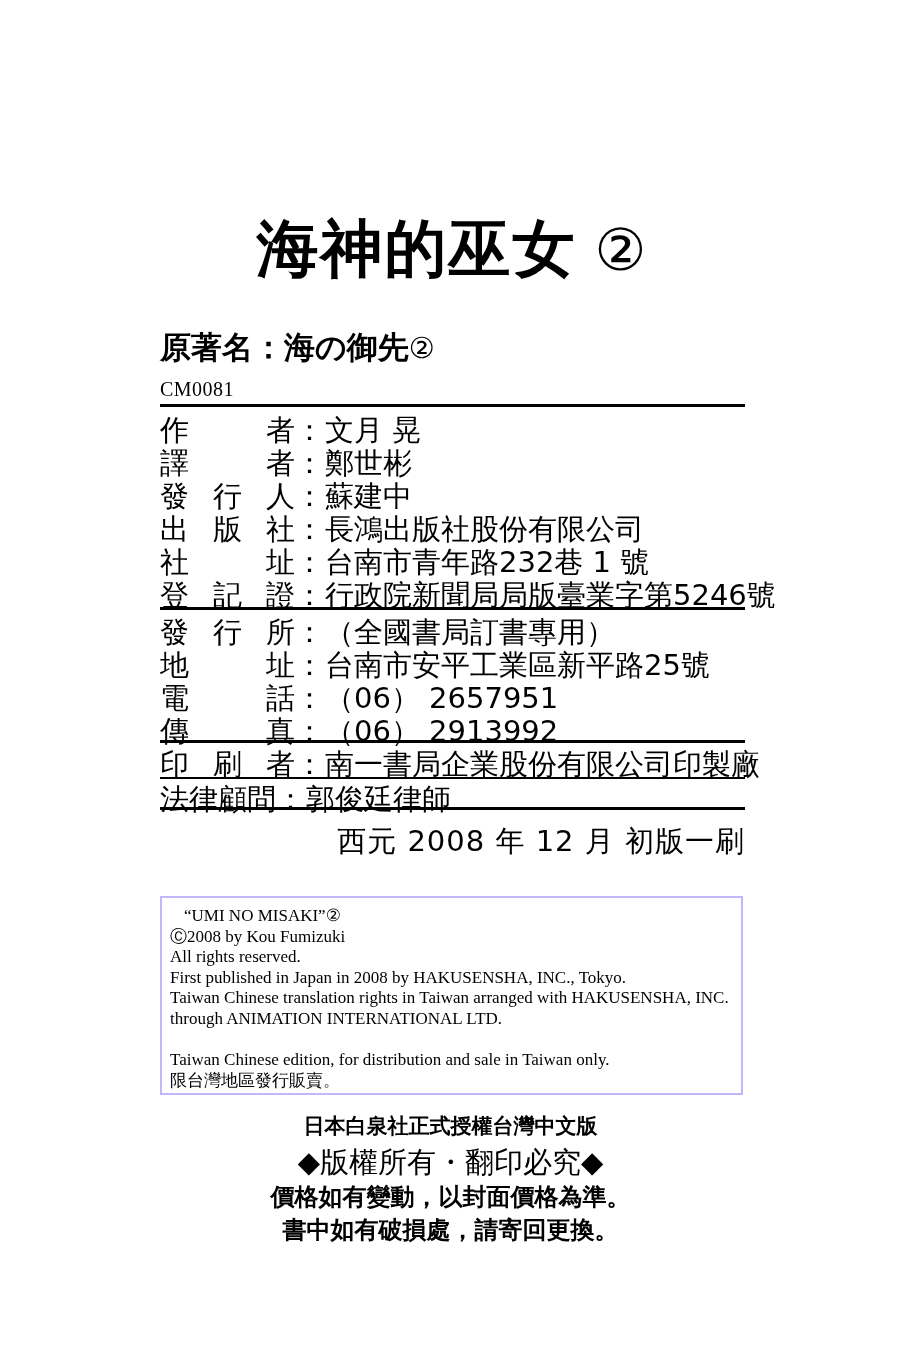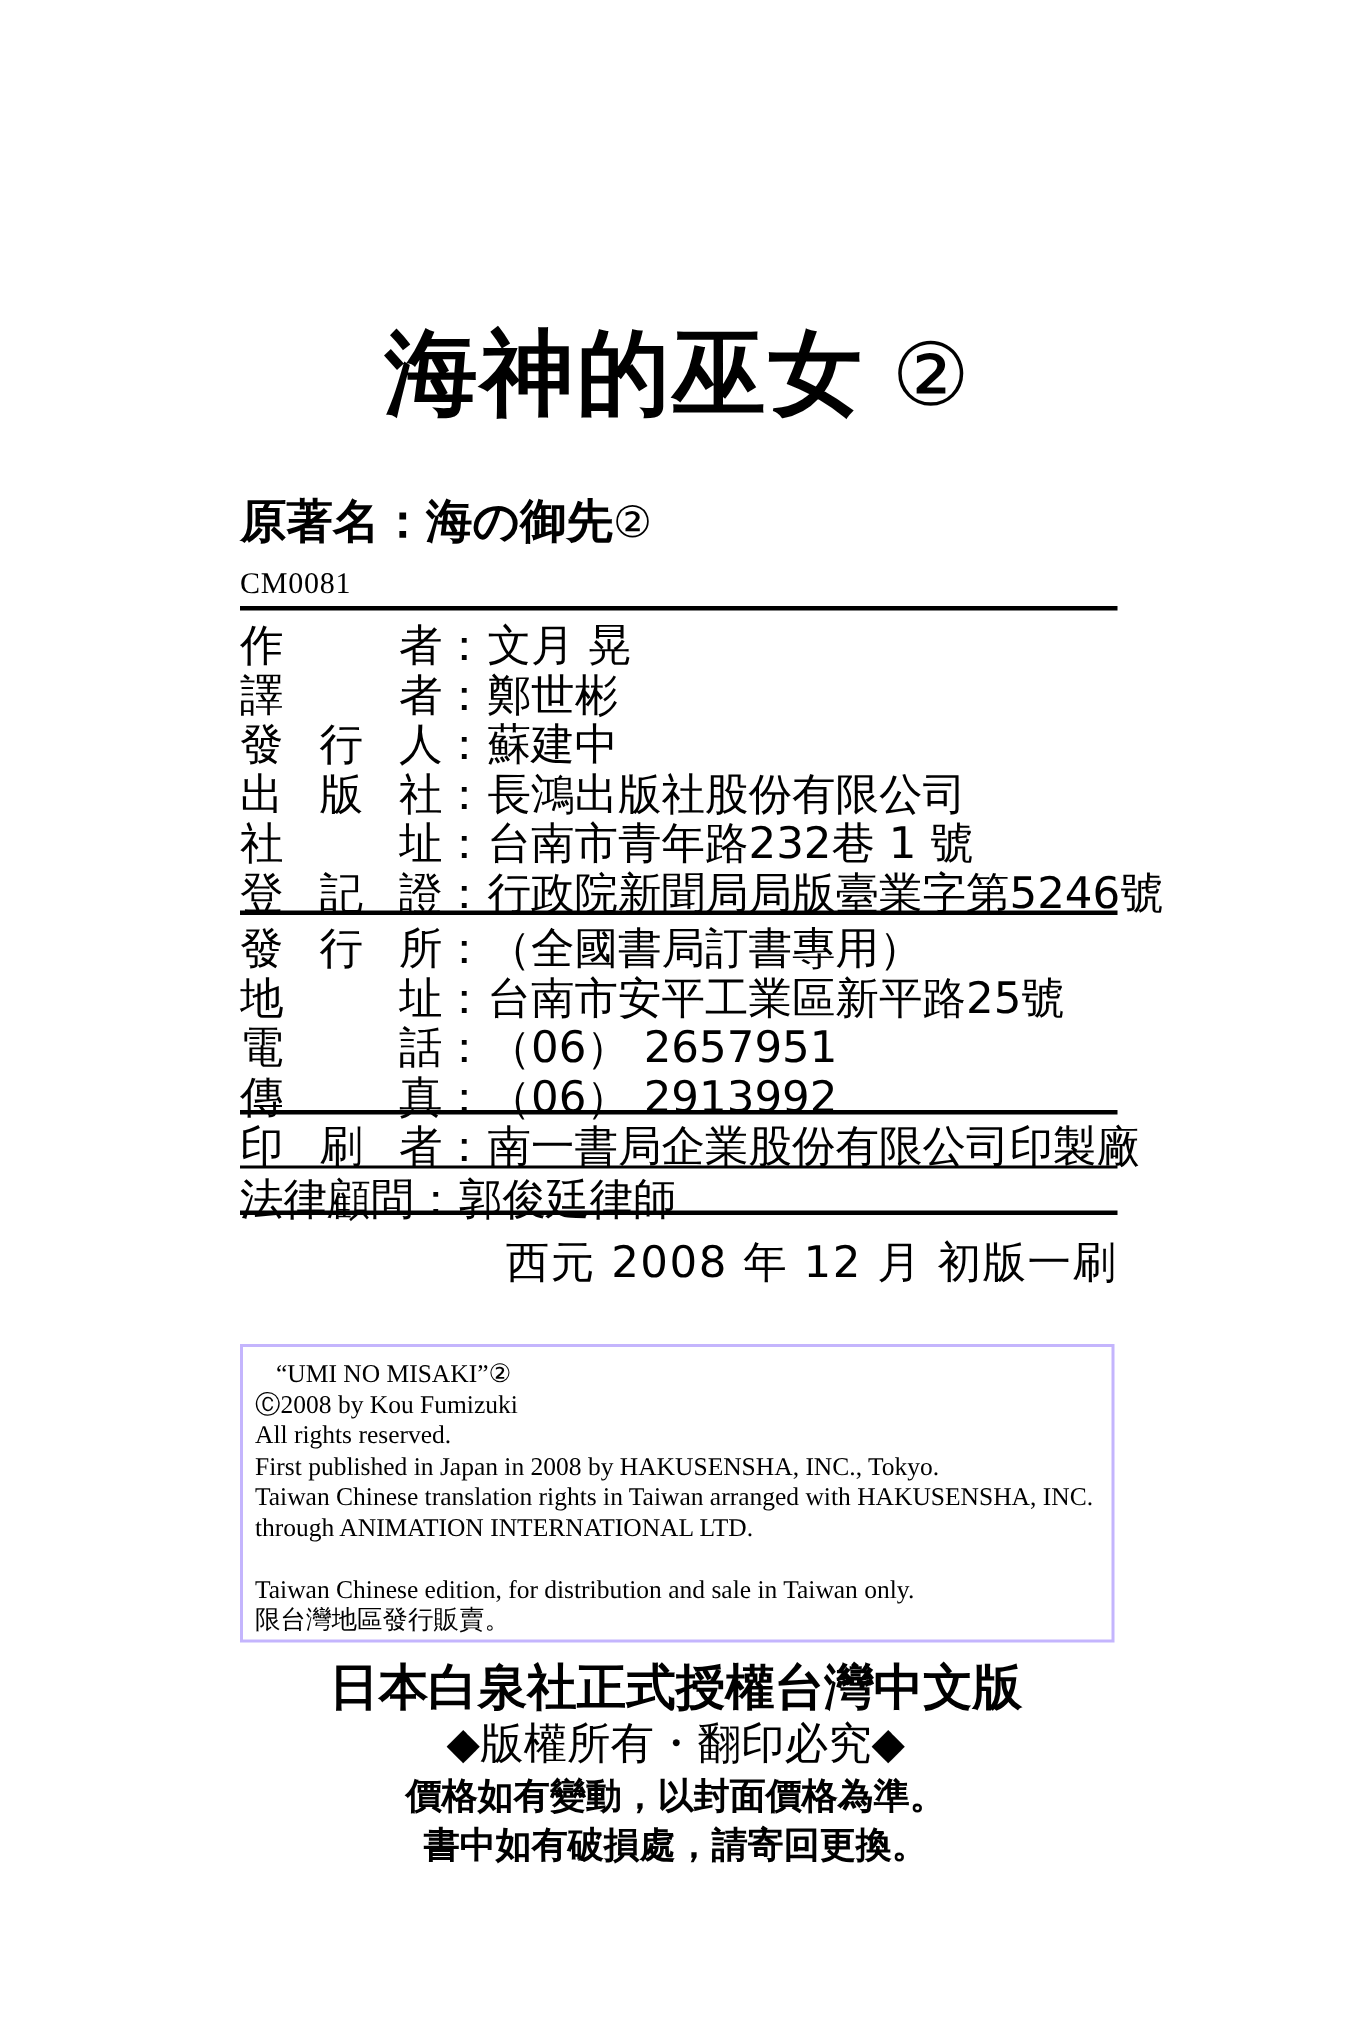--- a/index.html
+++ b/index.html
@@ -155,25 +155,25 @@
 
   
   .footer {
     position: absolute;
     left: 0;
     top: 1108px;
     width: 901px;
     text-align: center;
   }
   .footer-l1 {
-    font-size: 33px;
+    font-size: 21px;
     font-weight: 700;
     letter-spacing: 0px;
     line-height: 36px;
-    font-family: Liberation Serif, serif;
+    font-family: Liberation Sans, sans-serif;
   }
   .footer-l2 {
     font-size: 29px;
     font-weight: 400;
     letter-spacing: 0px;
     line-height: 36px;
     font-family: "DejaVu Sans", "Liberation Sans", sans-serif;
   }
   .footer-l3, .footer-l4 {
     font-size: 24px;

